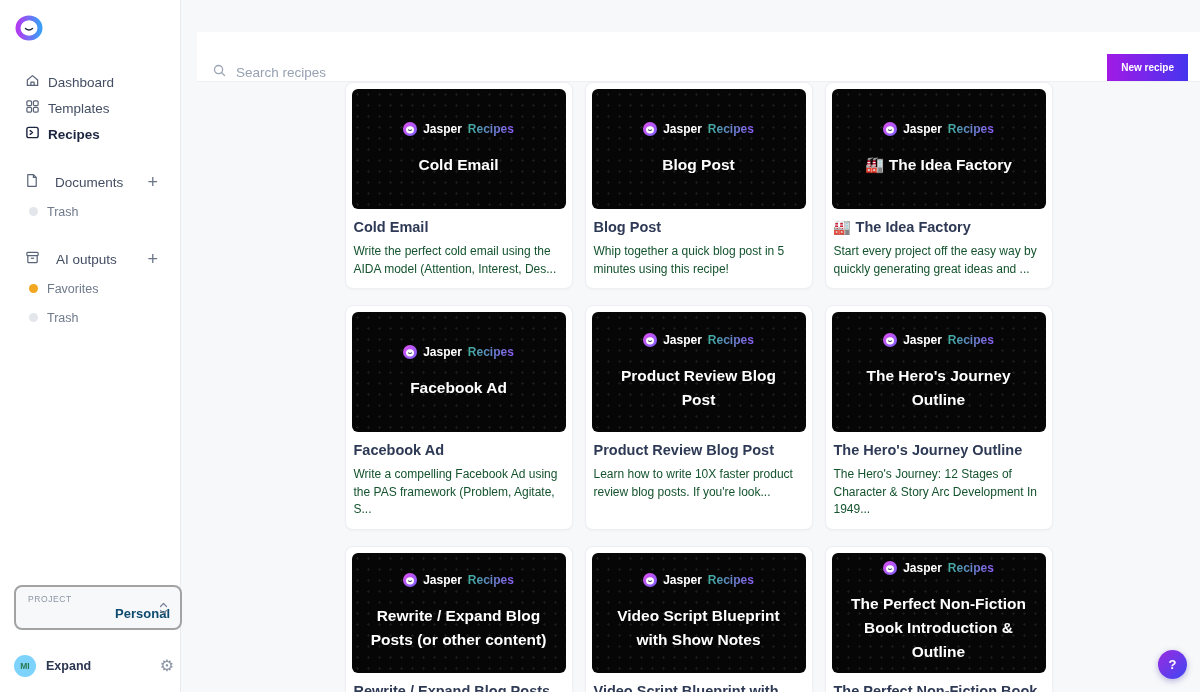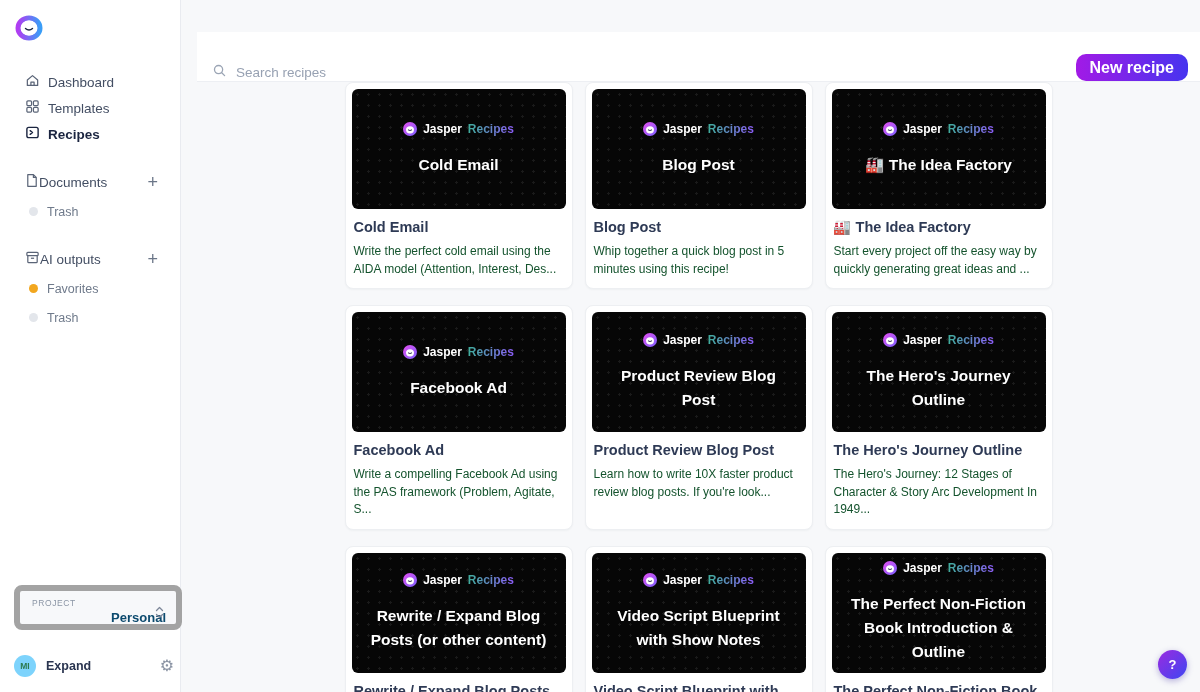--- a/index.html
+++ b/index.html
@@ -21,37 +21,37 @@
   .nav-item {
     display:flex; align-items:center; height:26px;
     padding:0 16px 0 25px; gap:8px;
     font-size:13.5px; color:#434e63; cursor:pointer;
   }
   .nav-item.active { font-weight:bold; color:#1b2540; }
   .nav-item svg { flex:0 0 auto; }
   .section { margin-top:22px; }
   .section-header {
     display:flex; align-items:center; height:26px;
-    padding:0 20px 0 25px; gap:0;
+    padding:0 20px 0 25px; gap:16px;
     font-size:13.5px; color:#434e63; cursor:pointer;
   }
   .plus-btn {
     margin-left:auto; font-size:18px; font-weight:300; color:#6b7688;
     line-height:1; cursor:pointer; padding:0 2px;
   }
   .child-item {
     display:flex; align-items:center; height:25px;
     padding:0 16px 0 29px; gap:9px;
     font-size:12.5px; color:#6f7a8b; cursor:pointer; margin-top:4px;
   }
   .dot { width:9px; height:9px; border-radius:50%; flex:0 0 auto; }
 
   .project-box {
     position:absolute; left:14px; bottom:62px; width:168px; height:45px;
-    background:#f7f8fa; border:6px solid #a3a3a3; border-radius:8px;
+    background:#f7f8fa; border:2px solid #a3a3a3; border-radius:8px;
     padding:7px 10px 0 12px; cursor:pointer;
   }
   .project-label { font-size:8.5px; letter-spacing:0.6px; color:#8b95a5; }
   .project-value { font-size:13px; font-weight:bold; color:#0c4a6e; margin-top:2px;text-align:right; }
   .project-chevrons { position:absolute; right:12px; top:14px; color:#7d8799; }
 
   .user-row {
     position:absolute; left:14px; bottom:15px; width:168px;
     display:flex; align-items:center; gap:10px;
   }
@@ -70,23 +70,23 @@
     display:flex; align-items:flex-end; padding:0 12px 0 16px;margin-top:32px;
   }
   .search-wrap { display:flex; align-items:center; gap:10px; flex:1; }
   .search-input {
     border:none; outline:none; background:transparent;
     font-family:"Liberation Sans", sans-serif;
     font-size:13.5px; color:#3a465c; width:400px;
   }
   .search-input::placeholder { color:#97a1b2; }
   .new-recipe-btn {
-    height:27px; padding:0 14px; border:none; border-radius:10px;
+    height:27px; padding:0 14px; border:none; border-radius:0;
     background:linear-gradient(90deg,#a21ae6 0%,#4634ef 100%);
-    color:#ffffff; font-size:16px; font-weight:bold;
+    color:#ffffff; font-size:10px; font-weight:bold;
     font-family:"Liberation Sans", sans-serif; cursor:pointer;
   }
 
   .content { height:642px; overflow:hidden; }
   .grid {
     width:708px; margin:0 auto;
     display:grid; grid-template-columns:repeat(3,228px); gap:16px 12px;
   }
   .card {
     background:#ffffff; border:1px solid #edeff2; border-radius:8px;

